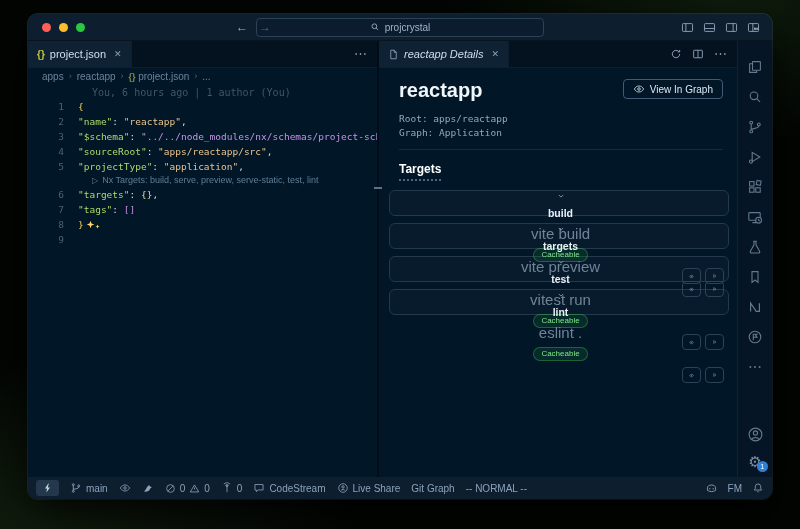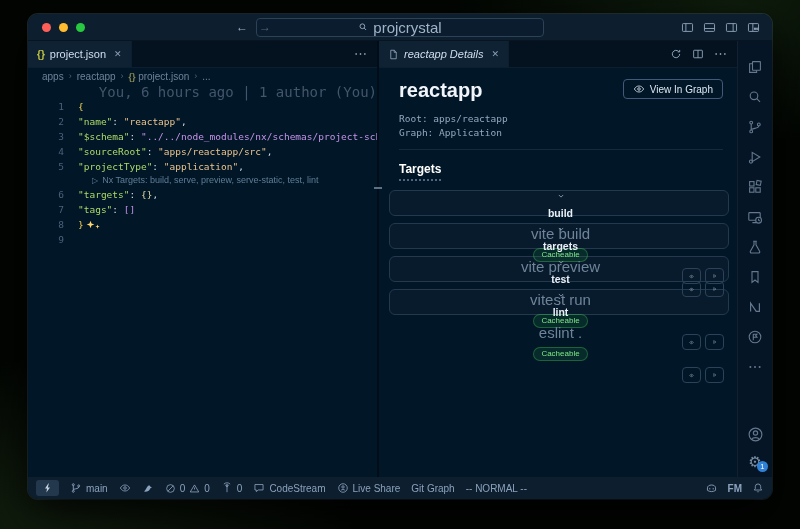--- a/index.html
+++ b/index.html
@@ -15,21 +15,21 @@
   
   .titlebar{height:26px;flex:none;background:#0d1e2f;position:relative;
     display:flex;align-items:center;border-bottom:1px solid #09141f;}
   .traffic{position:absolute;left:14px;display:flex;gap:8px;}
   .tl{width:9px;height:9px;border-radius:50%;}
   .tl.red{background:#ff5f57}.tl.yellow{background:#febc2e}.tl.green{background:#28c840}
   .nav{position:absolute;left:208px;display:flex;gap:11px;font-size:12px;color:#9fb3c8;line-height:26px;}
   .nav .dim{color:#55687c}
   .searchbox{margin:0 auto;width:286px;height:17px;background:#0a1c2d;border:1px solid #2b4257;
     border-radius:4px;display:flex;align-items:center;justify-content:center;gap:5px;
-    font-size:15px;color:#9fb4c9;}
+    font-size:10px;color:#9fb4c9;}
   .winicons{position:absolute;right:12px;display:flex;gap:9px;color:#93a8bd;}
   
   .main{flex:1;display:flex;min-height:0;}
   .group{display:flex;flex-direction:column;min-width:0;background:#011627;}
   .group.left{width:349px;flex:none;}
   .group.right{flex:1;}
   .divider{width:2px;flex:none;background:#000c18;position:relative;}
   .ruler-dash{position:absolute;left:-3px;top:146px;width:8px;height:2px;background:#5c7186;}
   .tabbar{height:26px;flex:none;background:#04121f;display:flex;align-items:stretch;
     border-bottom:1px solid #0b1f31;}
@@ -41,22 +41,22 @@
   .ticon.json{color:#c5c540;font-weight:700;font-size:10px;}
   .tabbar-actions{margin-left:auto;display:flex;align-items:center;gap:10px;padding:0 10px;color:#9db2c9;}
   .more-glyph{font-size:13px;line-height:10px;}
   
   .breadcrumbs{height:16px;flex:none;display:flex;align-items:center;gap:5px;padding:0 14px;
     font-size:10px;color:#6e8399;background:#011627;white-space:nowrap;}
   .crumb-sep{color:#4e6275;font-size:9px;}
   .crumb-json{color:#8a8a52;font-weight:700;font-size:9px;}
   .editor{flex:1;background:#011627;font-family:"DejaVu Sans Mono",monospace;font-size:9.5px;
     line-height:15px;overflow:hidden;padding-top:2px;}
-  .blame{height:13px;line-height:13px;padding-left:64px;color:#43566b;font-size:14px;
-    font-family:"DejaVu Sans Mono",monospace;white-space:pre;text-align:right;}
+  .blame{height:13px;line-height:13px;padding-left:64px;color:#43566b;font-size:10px;
+    font-family:"DejaVu Sans Mono",monospace;white-space:pre;}
   .cline{height:15px;display:flex;white-space:pre;}
   .gut{width:36px;flex:none;text-align:right;color:#4a617a;}
   .ctext{padding-left:14px;display:flex;align-items:center;white-space:pre;}
   .codelens{height:13px;line-height:13px;padding-left:64px;color:#5f7e97;font-size:9px;
     display:flex;align-items:center;gap:4px;font-family:"Liberation Sans",sans-serif;}
   .cl-play{font-size:8px;}
   .tk-key{color:#addb67}.tk-str{color:#ecc48d}.tk-link{color:#c792ea}
   .tk-pun{color:#d6deeb}.tk-b1{color:#f6d354}.tk-b2{color:#e3dba4}.tk-b3{color:#c792ea}
   .sparkles{display:inline-flex;align-items:flex-end;margin-left:2px;gap:0;}
   
@@ -87,21 +87,21 @@
   .aicon{height:30px;display:flex;align-items:center;justify-content:center;width:100%;}
   .abottom{margin-top:auto;display:flex;flex-direction:column;align-items:center;gap:11px;padding-bottom:2px;}
   .gearwrap{position:relative;font-size:15px;color:#7a8ea3;line-height:15px;}
   .badge-blue{position:absolute;right:-6px;bottom:-3px;background:#2f81d7;color:#fff;font-size:7.5px;
     width:11px;height:11px;border-radius:50%;display:flex;align-items:center;justify-content:center;}
   
   .statusbar{height:22px;flex:none;background:#0d1e2f;display:flex;align-items:center;
     font-size:10px;color:#8ba2bc;padding:0 8px;gap:11px;white-space:nowrap;}
   .sitem{display:flex;align-items:center;gap:4px;}
   .remote{background:#24384d;border-radius:3px;padding:2px 6px;color:#c4d3e2;}
-  .sright{margin-left:auto;display:flex;gap:10px;align-items:center;font-weight:bold;}
+  .sright{margin-left:auto;display:flex;gap:10px;align-items:center;}
 </style>
 </head>
 <body>
 
 <div class="window">
 
   <div class="titlebar">
     <div class="traffic">
       <span class="tl red"></span>
       <span class="tl yellow"></span>

